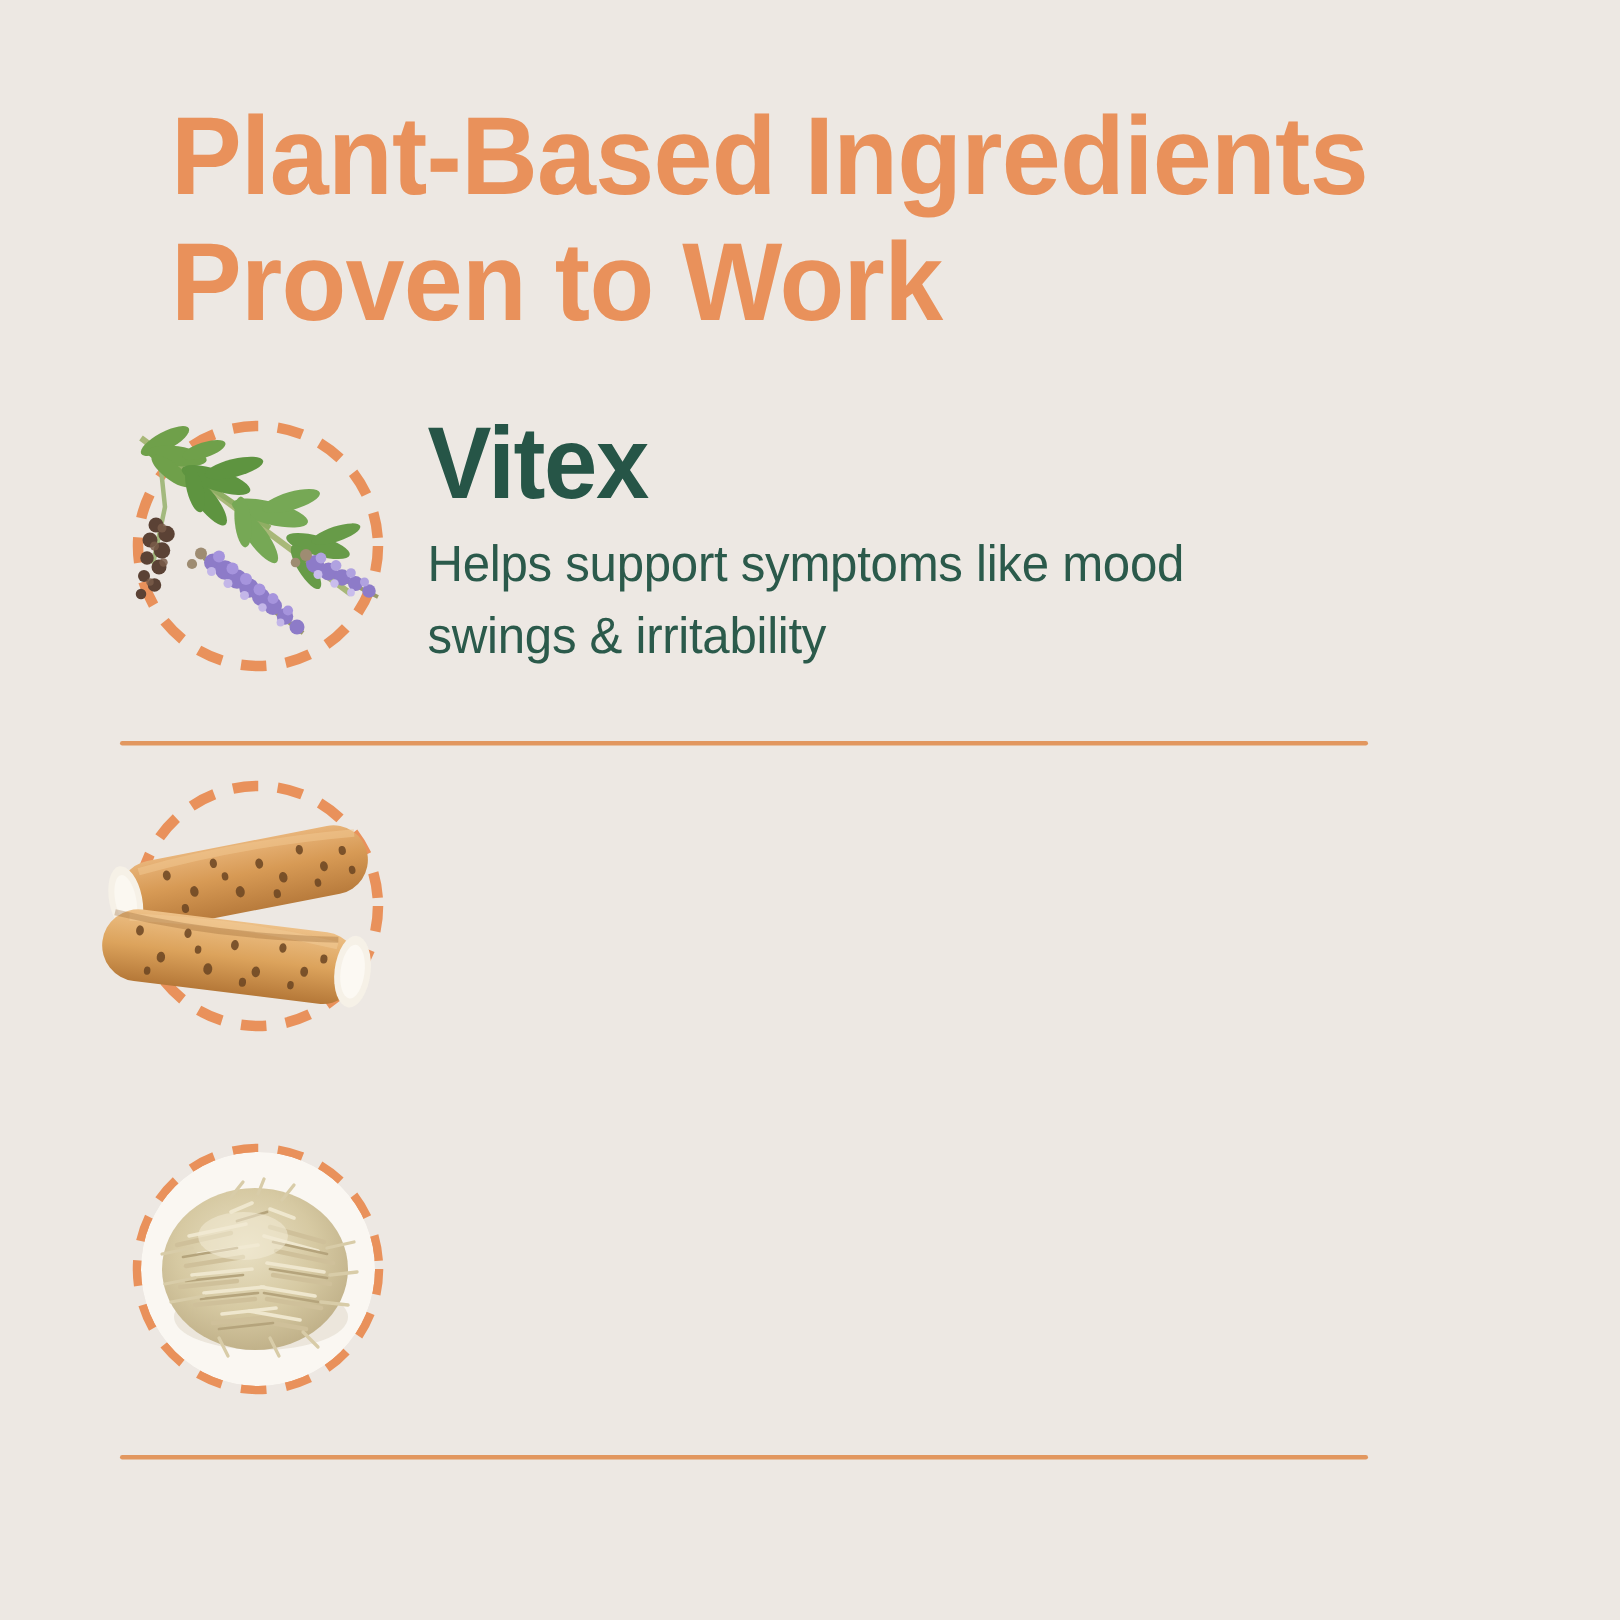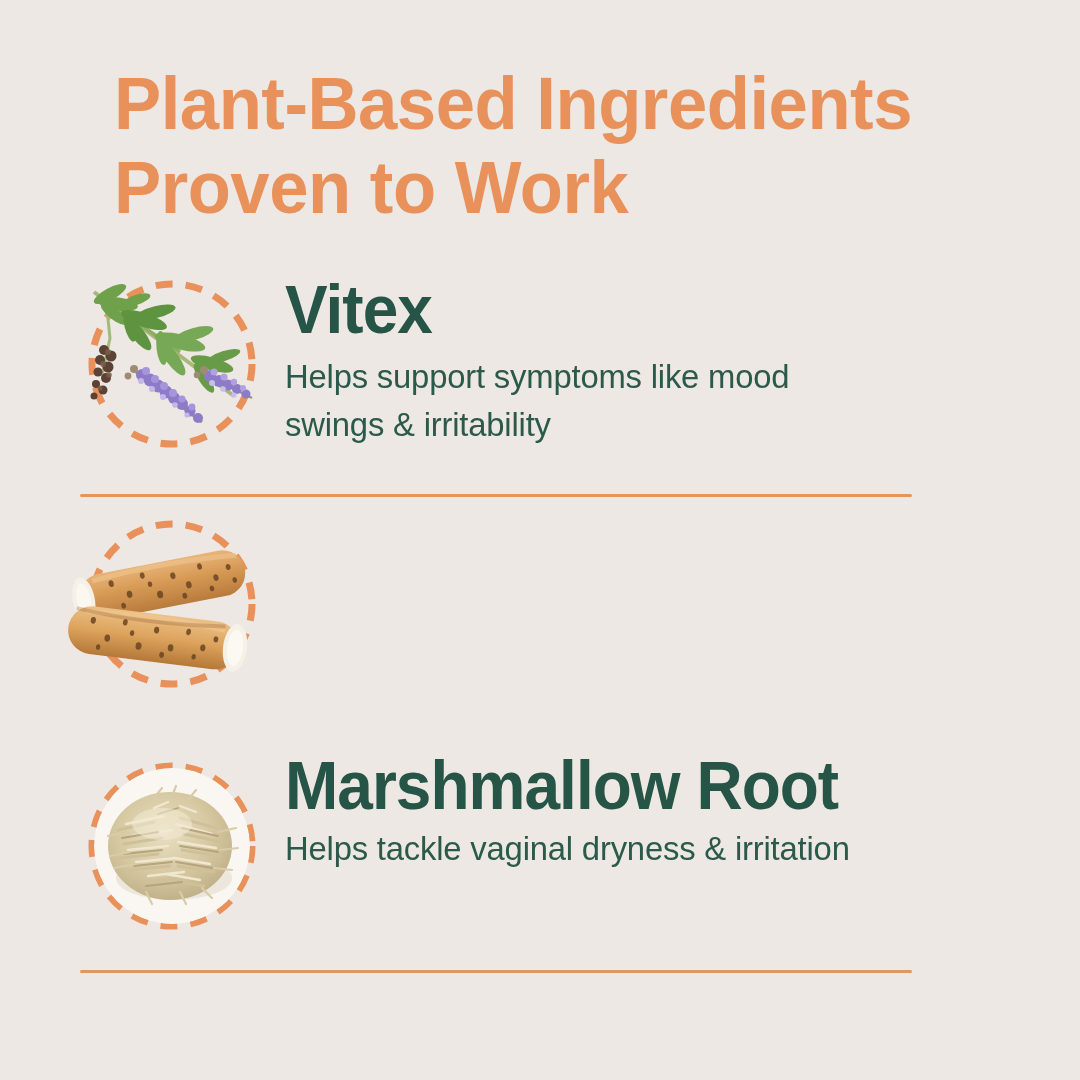--- a/index.html
+++ b/index.html
@@ -409,20 +409,16 @@
                   <path d="M96 134 L102 146"></path>
                   <path d="M118 130 L128 140"></path>
               </g>
             </g>
 
             <ellipse cx="78" cy="66" rx="30" ry="16" fill="#F2EBD6" opacity="0.55"></ellipse>
           </g>
         </svg>
       </div>
 
-      <div class="text-block tb-3">
-        <div class="ing-title">Marshmallow Root</div>
-        <div class="ing-desc single">Helps tackle vaginal dryness &amp; irritation</div>
-      </div>
     </div>
 
   </div>
 </div>
 
 </body></html>

